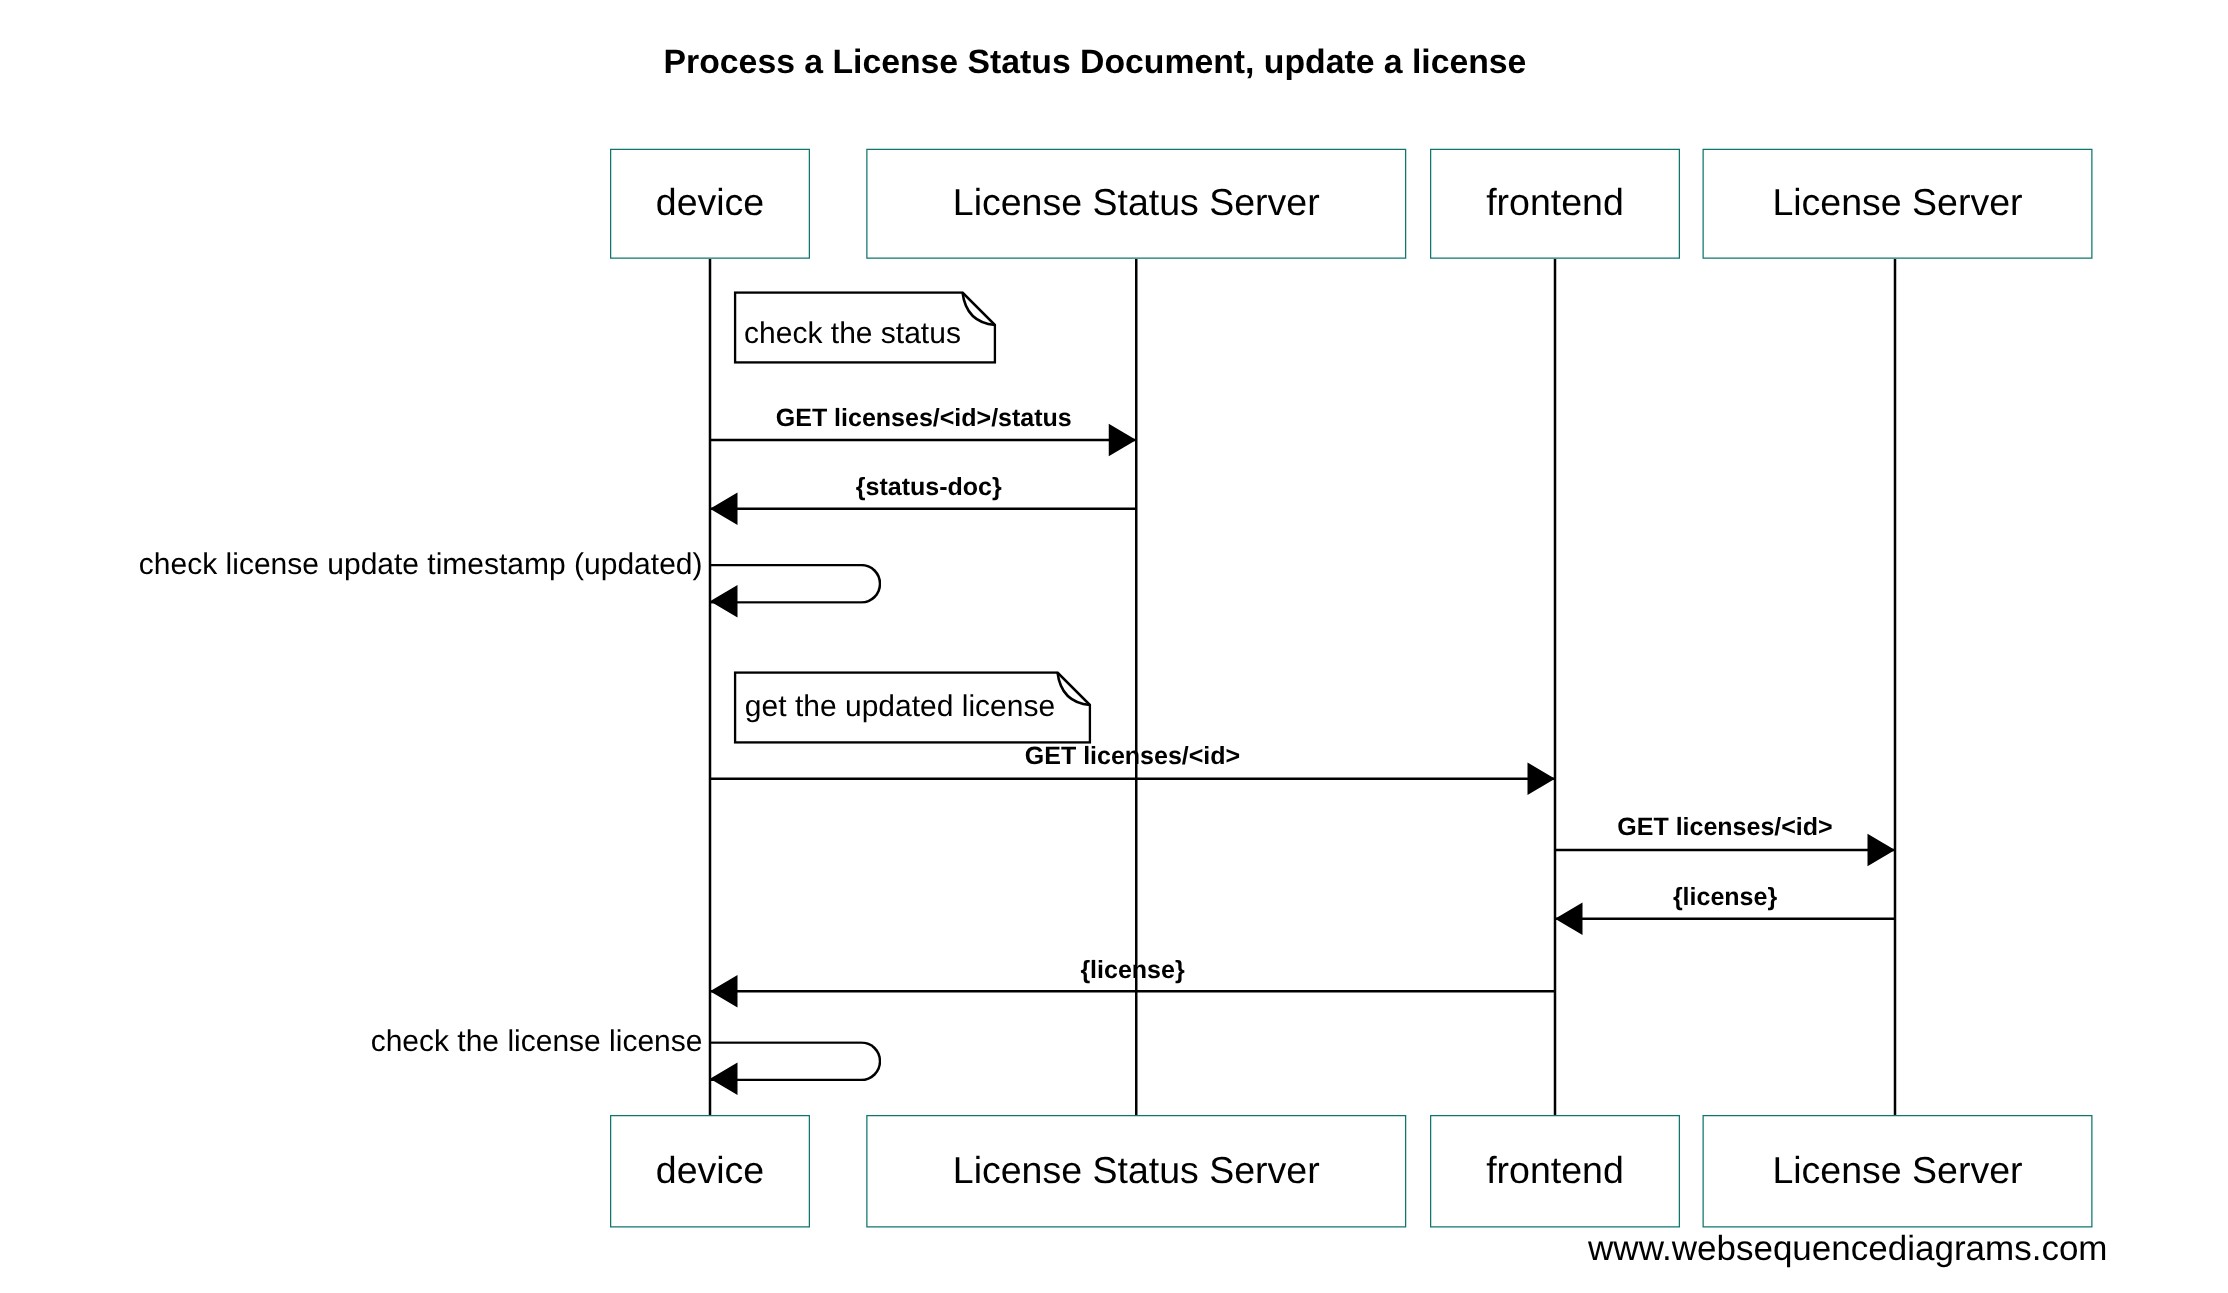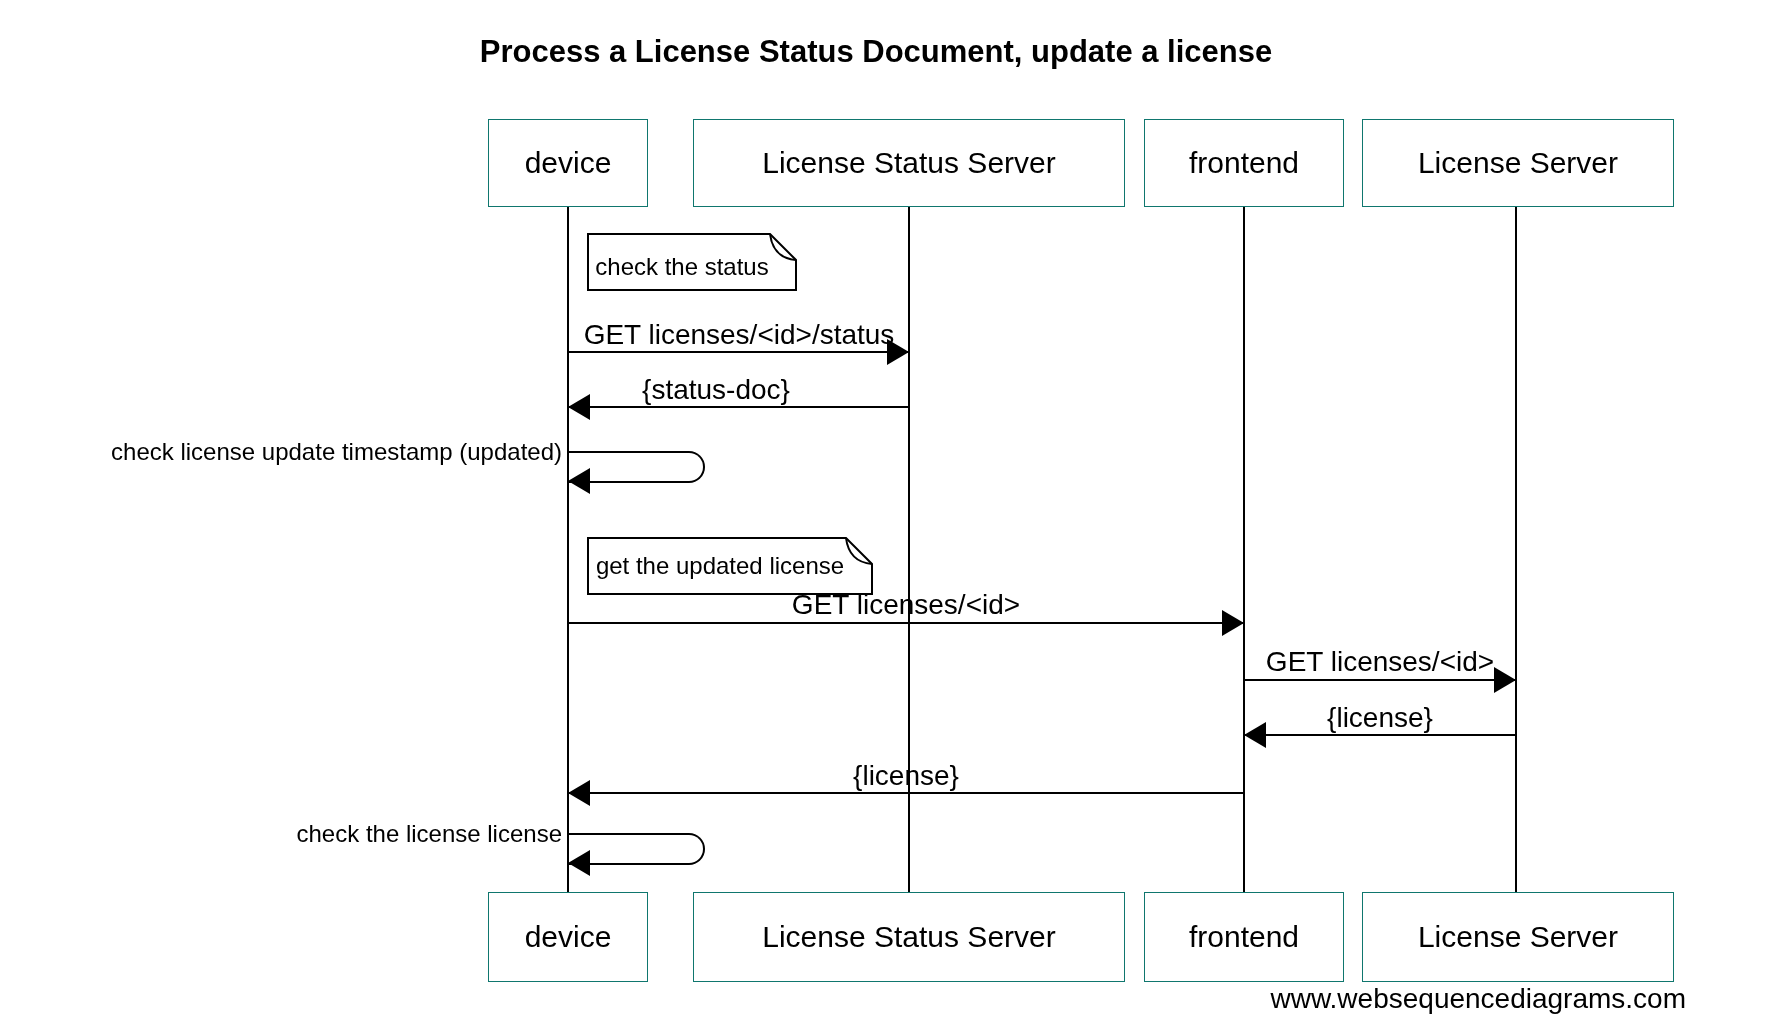--- a/index.html
+++ b/index.html
@@ -1,29 +1,29 @@
 <!DOCTYPE html>
 <html><head>
 <meta charset="utf-8">
 <style>
   html,body{margin:0;padding:0;background:#ffffff;}
   .canvas{position:relative;width:1782px;height:1034px;background:#ffffff;
           font-family:"Liberation Sans",sans-serif;color:#000000;overflow:hidden;}
   .title{position:absolute;left:0;top:34px;width:1752px;text-align:center;
-         font-size:31px;font-weight:bold;white-space:nowrap;}
+         font-size:27px;font-weight:bold;white-space:nowrap;}
   .abox{position:absolute;box-sizing:border-box;border:1px solid #0f766e;background:#ffffff;
         display:flex;align-items:center;justify-content:center;font-size:30px;z-index:3;white-space:nowrap;}
   .lifeline{position:absolute;width:2px;background:#000000;top:207px;height:685px;z-index:1;}
   .note{position:absolute;z-index:2;}
   .note svg{position:absolute;left:0;top:0;}
   .note-text{position:absolute;left:0;top:0;width:100%;height:100%;box-sizing:border-box;
              display:flex;align-items:center;justify-content:center;
              font-size:24px;padding-right:20px;white-space:nowrap;}
-  .mlabel{position:absolute;font-size:28px;white-space:nowrap;transform:translateX(-50%);
-          height:30px;line-height:30px;z-index:2;}
+  .mlabel{position:absolute;font-size:20px;white-space:nowrap;transform:translateX(-50%);
+          height:30px;line-height:30px;z-index:2;font-weight:bold;}
   .slabel{position:absolute;font-size:24px;white-space:nowrap;text-align:right;
           height:30px;line-height:30px;z-index:2;}
   .hline{position:absolute;height:2px;background:#000000;z-index:2;}
   .arr{position:absolute;width:0;height:0;z-index:2;}
   .arr.right{border-top:13px solid transparent;border-bottom:13px solid transparent;border-left:22px solid #000000;}
   .arr.left{border-top:13px solid transparent;border-bottom:13px solid transparent;border-right:22px solid #000000;}
   .selfloop{position:absolute;box-sizing:border-box;border:2px solid #000000;border-left:none;
             border-radius:0 16px 16px 0;z-index:2;}
   .watermark{position:absolute;font-size:28px;white-space:nowrap;z-index:2;}
 </style>
@@ -57,21 +57,21 @@
       <path d="M1 1 L183 1 L209 27 L209 57 L1 57 Z" fill="#ffffff" stroke="#000000" stroke-width="2"></path>
       <path d="M183 1 Q186 25 209 27" fill="none" stroke="#000000" stroke-width="2"></path>
     </svg>
     <span class="note-text">check the status</span>
   </div>
 
   <div class="mlabel" style="left:739px;top:320px;">GET licenses/&lt;id&gt;/status</div>
   <div class="hline" style="left:568px;top:351px;width:341px;"></div>
   <div class="arr right" style="left:887px;top:339px;"></div>
 
-  <div class="mlabel" style="left:716px;top:375px;">{status-doc}</div>
+  <div class="mlabel" style="left:743px;top:375px;">{status-doc}</div>
   <div class="hline" style="left:568px;top:406px;width:341px;"></div>
   <div class="arr left" style="left:568px;top:394px;"></div>
 
   <div class="slabel" style="right:1220px;top:437px;">check license update timestamp (updated)</div>
   <div class="selfloop" style="left:568px;top:451px;width:137px;height:32px;"></div>
   <div class="arr left" style="left:568px;top:468px;"></div>
 
   <div class="note" style="left:587px;top:505px;width:286px;height:58px;margin-top:32px;">
     <svg width="286" height="58" viewBox="0 0 286 58">
       <path d="M1 1 L259 1 L285 27 L285 57 L1 57 Z" fill="#ffffff" stroke="#000000" stroke-width="2"></path>

